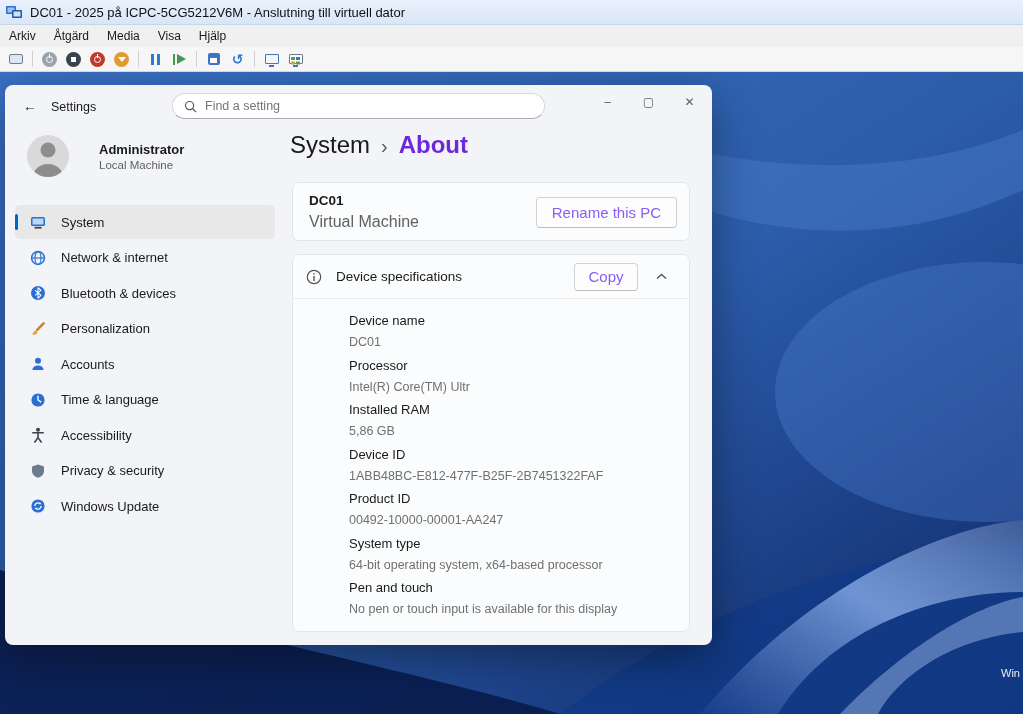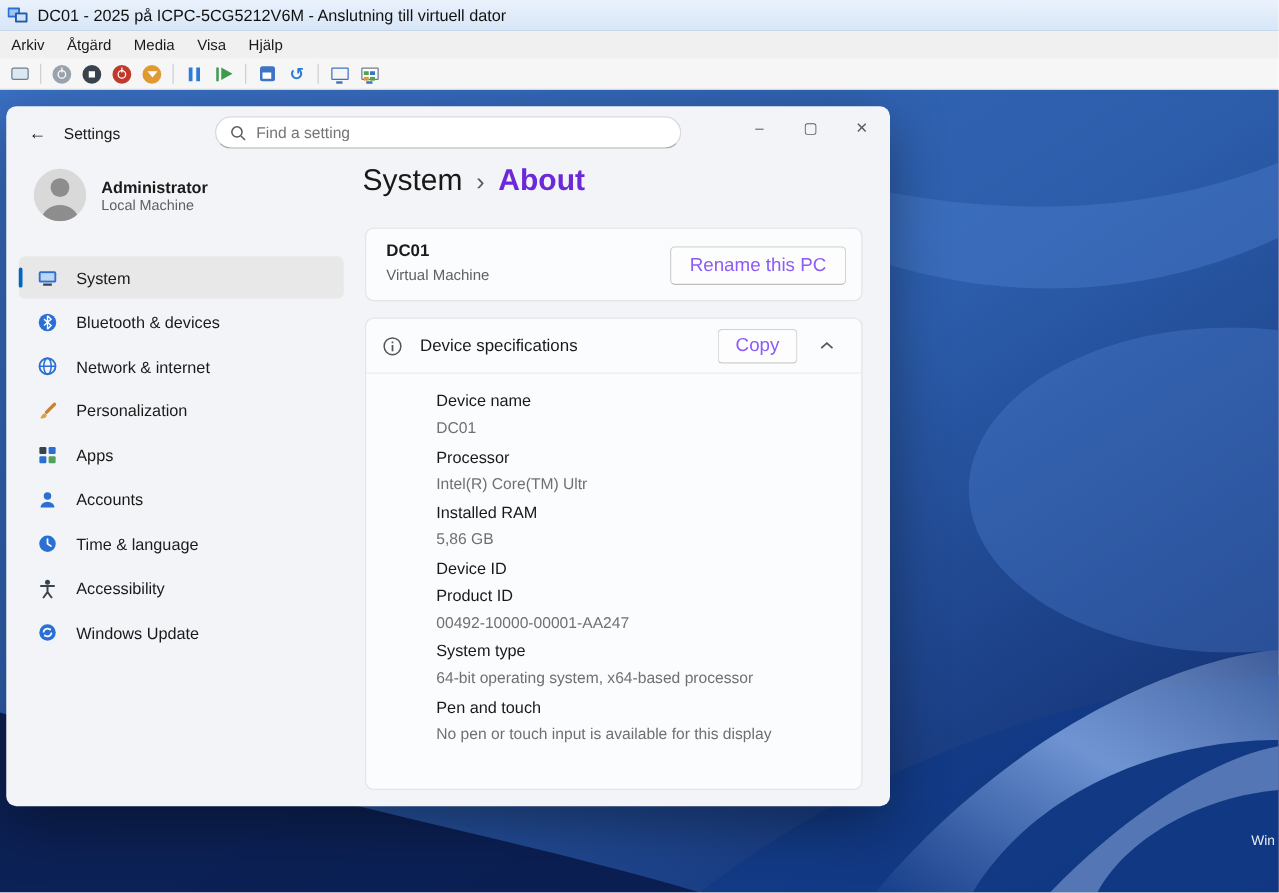--- a/index.html
+++ b/index.html
@@ -39,39 +39,39 @@
 
   
   .settings{position:absolute;left:5px;top:13px;width:707px;height:560px;background:#f2f4f7;border-radius:8px;box-shadow:0 14px 45px rgba(0,0,0,.38);z-index:3;font-size:13px}
   .back-btn{position:absolute;left:12px;top:9px;width:26px;height:24px;display:flex;align-items:center;justify-content:center;font-size:14px;color:#1a1a1a;border-radius:4px}
   .app-title{position:absolute;left:46px;top:15px;font-size:12.5px}
   .search{position:absolute;left:167px;top:8px;width:373px;height:26px;background:#fff;border:1px solid #d9d9d9;border-bottom-color:#ababab;border-radius:14px;display:flex;align-items:center;padding:0 11px;gap:8px}
   .search input{border:none;outline:none;flex:1;font-size:12.5px;font-family:inherit;color:#444;background:transparent}
   .search input::placeholder{color:#757575}
   .win-controls{position:absolute;right:2px;top:4px;display:flex}
   .wc{width:41px;height:26px;display:flex;align-items:center;justify-content:center;color:#5c5c5c;font-size:12px}
-  .account{position:absolute;left:22px;top:50px;display:flex;align-items:center;gap:12px}
+  .account{position:absolute;left:22px;top:50px;display:flex;align-items:center;gap:30px}
   .avatar{width:42px;height:42px;border-radius:50%;background:#d9d9d9;display:flex;align-items:flex-end;justify-content:center;overflow:hidden}
   .acc-name{font-size:13px;font-weight:bold}
   .acc-sub{font-size:11.5px;color:#5f5f5f;margin-top:2px}
   .nav{position:absolute;left:10px;top:120px;width:260px;display:flex;flex-direction:column;gap:1.5px}
   .nav-item{position:relative;height:34px;border-radius:5px;display:flex;align-items:center;gap:15px;padding-left:15px;font-size:13px}
   .nav-item.selected{background:#e8e8e8}
   .nav-item.selected::before{content:"";position:absolute;left:0;top:9px;width:3px;height:16px;border-radius:2px;background:#0067c0}
   .nicon{width:16px;height:16px;display:inline-flex}
 
   .bread{position:absolute;left:285px;top:46px;display:flex;align-items:center;gap:11px}
   .bc-parent{font-size:24px;color:#191919}
   .bc-sep{font-size:20px;color:#5a5a5a;padding-top:2px}
   .bc-current{font-size:24px;font-weight:bold;color:#6d28d9}
 
   .card{position:absolute;left:287px;width:398px;background:#fbfcfd;border:1px solid #e3e5e9;border-radius:7px}
   .pc-card{top:97px;height:59px}
   .pc-name{position:absolute;left:16px;top:10px;font-size:13.5px;font-weight:bold}
-  .pc-sub{position:absolute;left:16px;top:30px;font-size:12px;color:#616161}
+  .pc-sub{position:absolute;left:16px;top:30px;font-size:16px;color:#616161}
   .btn{background:#fdfdfd;border:1px solid #d2d2d2;border-bottom-color:#bdbdbd;border-radius:4px;font-size:15px;font-family:inherit;color:#8b5cf6;display:flex;align-items:center;justify-content:center}
   .rename-btn{position:absolute;right:12px;top:14px;height:31px;padding:0 15px}
   .specs-card{top:169px;height:378px;overflow:hidden}
   .specs-head{height:44px;border-bottom:1px solid #ececec;display:flex;align-items:center;padding:0 13px}
   .specs-title{margin-left:14px;font-size:13.5px}
   .copy-btn{margin-left:auto;width:64px;height:28px}
   .chev-btn{width:30px;height:28px;display:flex;align-items:center;justify-content:center;margin-left:8px}
   .spec-rows{padding:14px 0 0 56px}
   .spec-label{height:22px;font-size:13px;color:#191919}
   .spec-value{height:22.5px;font-size:12.5px;color:#707070;white-space:nowrap}
@@ -225,59 +225,48 @@
               <rect x="1" y="3" width="14" height="9" rx="1.5" fill="#2b6fd4"></rect>
               <rect x="2.5" y="4.5" width="11" height="6" fill="#bcd6f6"></rect>
               <rect x="4.5" y="12.8" width="7" height="1.8" fill="#39434e"></rect>
             </svg>
           </span>
         <span>System</span>
       </div>
       <div class="nav-item">
         <span class="nicon">
             <svg viewBox="0 0 16 16">
-              <circle cx="8" cy="8" r="7" fill="#2b6fd4"></circle>
-              <path d="M8 2.6 L8 13.4 M8 2.6 L10.9 5.3 L5.2 10.4 M5.2 5.3 L10.9 10.4 L8 13.4" stroke="#fff" stroke-width="1.1" fill="none"></path>
-            </svg>
-          </span>
-        <span>Bluetooth &amp; devices</span>
-      </div>
-      <div class="nav-item">
-        <span class="nicon">
-            <svg viewBox="0 0 16 16">
               <circle cx="8" cy="8" r="6.4" fill="none" stroke="#2b6fd4" stroke-width="1.5"></circle>
               <ellipse cx="8" cy="8" rx="3" ry="6.4" fill="none" stroke="#2b6fd4" stroke-width="1.2"></ellipse>
               <line x1="1.6" y1="8" x2="14.4" y2="8" stroke="#2b6fd4" stroke-width="1.2"></line>
             </svg>
           </span>
         <span>Network &amp; internet</span>
       </div>
       <div class="nav-item">
         <span class="nicon">
             <svg viewBox="0 0 16 16">
+              <circle cx="8" cy="8" r="7" fill="#2b6fd4"></circle>
+              <path d="M8 2.6 L8 13.4 M8 2.6 L10.9 5.3 L5.2 10.4 M5.2 5.3 L10.9 10.4 L8 13.4" stroke="#fff" stroke-width="1.1" fill="none"></path>
+            </svg>
+          </span>
+        <span>Bluetooth &amp; devices</span>
+      </div>
+      <div class="nav-item">
+        <span class="nicon">
+            <svg viewBox="0 0 16 16">
               <path d="M13.6 2.4 L7.2 8.8" stroke="#c9822f" stroke-width="2.6" stroke-linecap="round"></path>
               <path d="M6 9.6 C4.2 9.6 3.4 11.4 2.2 13.6 C4.6 14 6.8 13.4 7.6 11.4 Z" fill="#e0a23c"></path>
             </svg>
           </span>
         <span>Personalization</span>
       </div>
       <div class="nav-item">
         <span class="nicon">
             <svg viewBox="0 0 16 16">
-              <rect x="1.5" y="1.5" width="5.6" height="5.6" rx="1" fill="#39434e"></rect>
-              <rect x="8.9" y="1.5" width="5.6" height="5.6" rx="1" fill="#2b6fd4"></rect>
-              <rect x="1.5" y="8.9" width="5.6" height="5.6" rx="1" fill="#2b6fd4"></rect>
-              <rect x="8.9" y="8.9" width="5.6" height="5.6" rx="1" fill="#52a05a"></rect>
-            </svg>
-          </span>
-        <span>Apps</span>
-      </div>
-      <div class="nav-item">
-        <span class="nicon">
-            <svg viewBox="0 0 16 16">
               <circle cx="8" cy="4.8" r="3" fill="#2b6fd4"></circle>
               <path d="M2.4 14 a5.6,4.6 0 0 1 11.2,0 z" fill="#2b6fd4"></path>
             </svg>
           </span>
         <span>Accounts</span>
       </div>
       <div class="nav-item">
         <span class="nicon">
             <svg viewBox="0 0 16 16">
               <circle cx="8" cy="8" r="6.6" fill="#2b6fd4"></circle>
@@ -287,20 +276,28 @@
         <span>Time &amp; language</span>
       </div>
       <div class="nav-item">
         <span class="nicon">
             <svg viewBox="0 0 16 16">
               <circle cx="8" cy="2.8" r="2" fill="#39434e"></circle>
               <path d="M2.8 5.8 L13.2 5.8 M8 5.8 L8 10.6 M8 10.6 L4.8 15 M8 10.6 L11.2 15" stroke="#39434e" stroke-width="1.6" fill="none" stroke-linecap="round"></path>
             </svg>
           </span>
         <span>Accessibility</span>
+      </div>
+      <div class="nav-item">
+        <span class="nicon">
+            <svg viewBox="0 0 16 16">
+              <path d="M8 1.4 L14 3.4 L14 7.8 C14 11.4 11.5 13.8 8 14.8 C4.5 13.8 2 11.4 2 7.8 L2 3.4 Z" fill="#6b7b8d"></path>
+            </svg>
+          </span>
+        <span>Privacy &amp; security</span>
       </div>
       <div class="nav-item">
         <span class="nicon">
             <svg viewBox="0 0 16 16">
               <circle cx="8" cy="8" r="6.6" fill="#2b6fd4"></circle>
               <path d="M4.8 8 a3.2 3.2 0 0 1 5.6 -2 M11.2 8 a3.2 3.2 0 0 1 -5.6 2" stroke="#fff" stroke-width="1.3" fill="none"></path>
               <path d="M10.8 4.6 L10.6 6.4 L8.9 5.8 Z" fill="#fff"></path>
               <path d="M5.2 11.4 L5.4 9.6 L7.1 10.2 Z" fill="#fff"></path>
             </svg>
           </span>
@@ -343,20 +340,21 @@
         <div>
           <div class="spec-label">Processor</div>
           <div class="spec-value">Intel(R) Core(TM) Ultr</div>
         </div>
         <div>
           <div class="spec-label">Installed RAM</div>
           <div class="spec-value">5,86 GB</div>
         </div>
         <div>
           <div class="spec-label">Device ID</div>
+          <div class="spec-value">1ABB48BC-E812-477F-B25F-2B7451322FAF</div>
         </div>
         <div>
           <div class="spec-label">Product ID</div>
           <div class="spec-value">00492-10000-00001-AA247</div>
         </div>
         <div>
           <div class="spec-label">System type</div>
           <div class="spec-value">64-bit operating system, x64-based processor</div>
         </div>
         <div>

